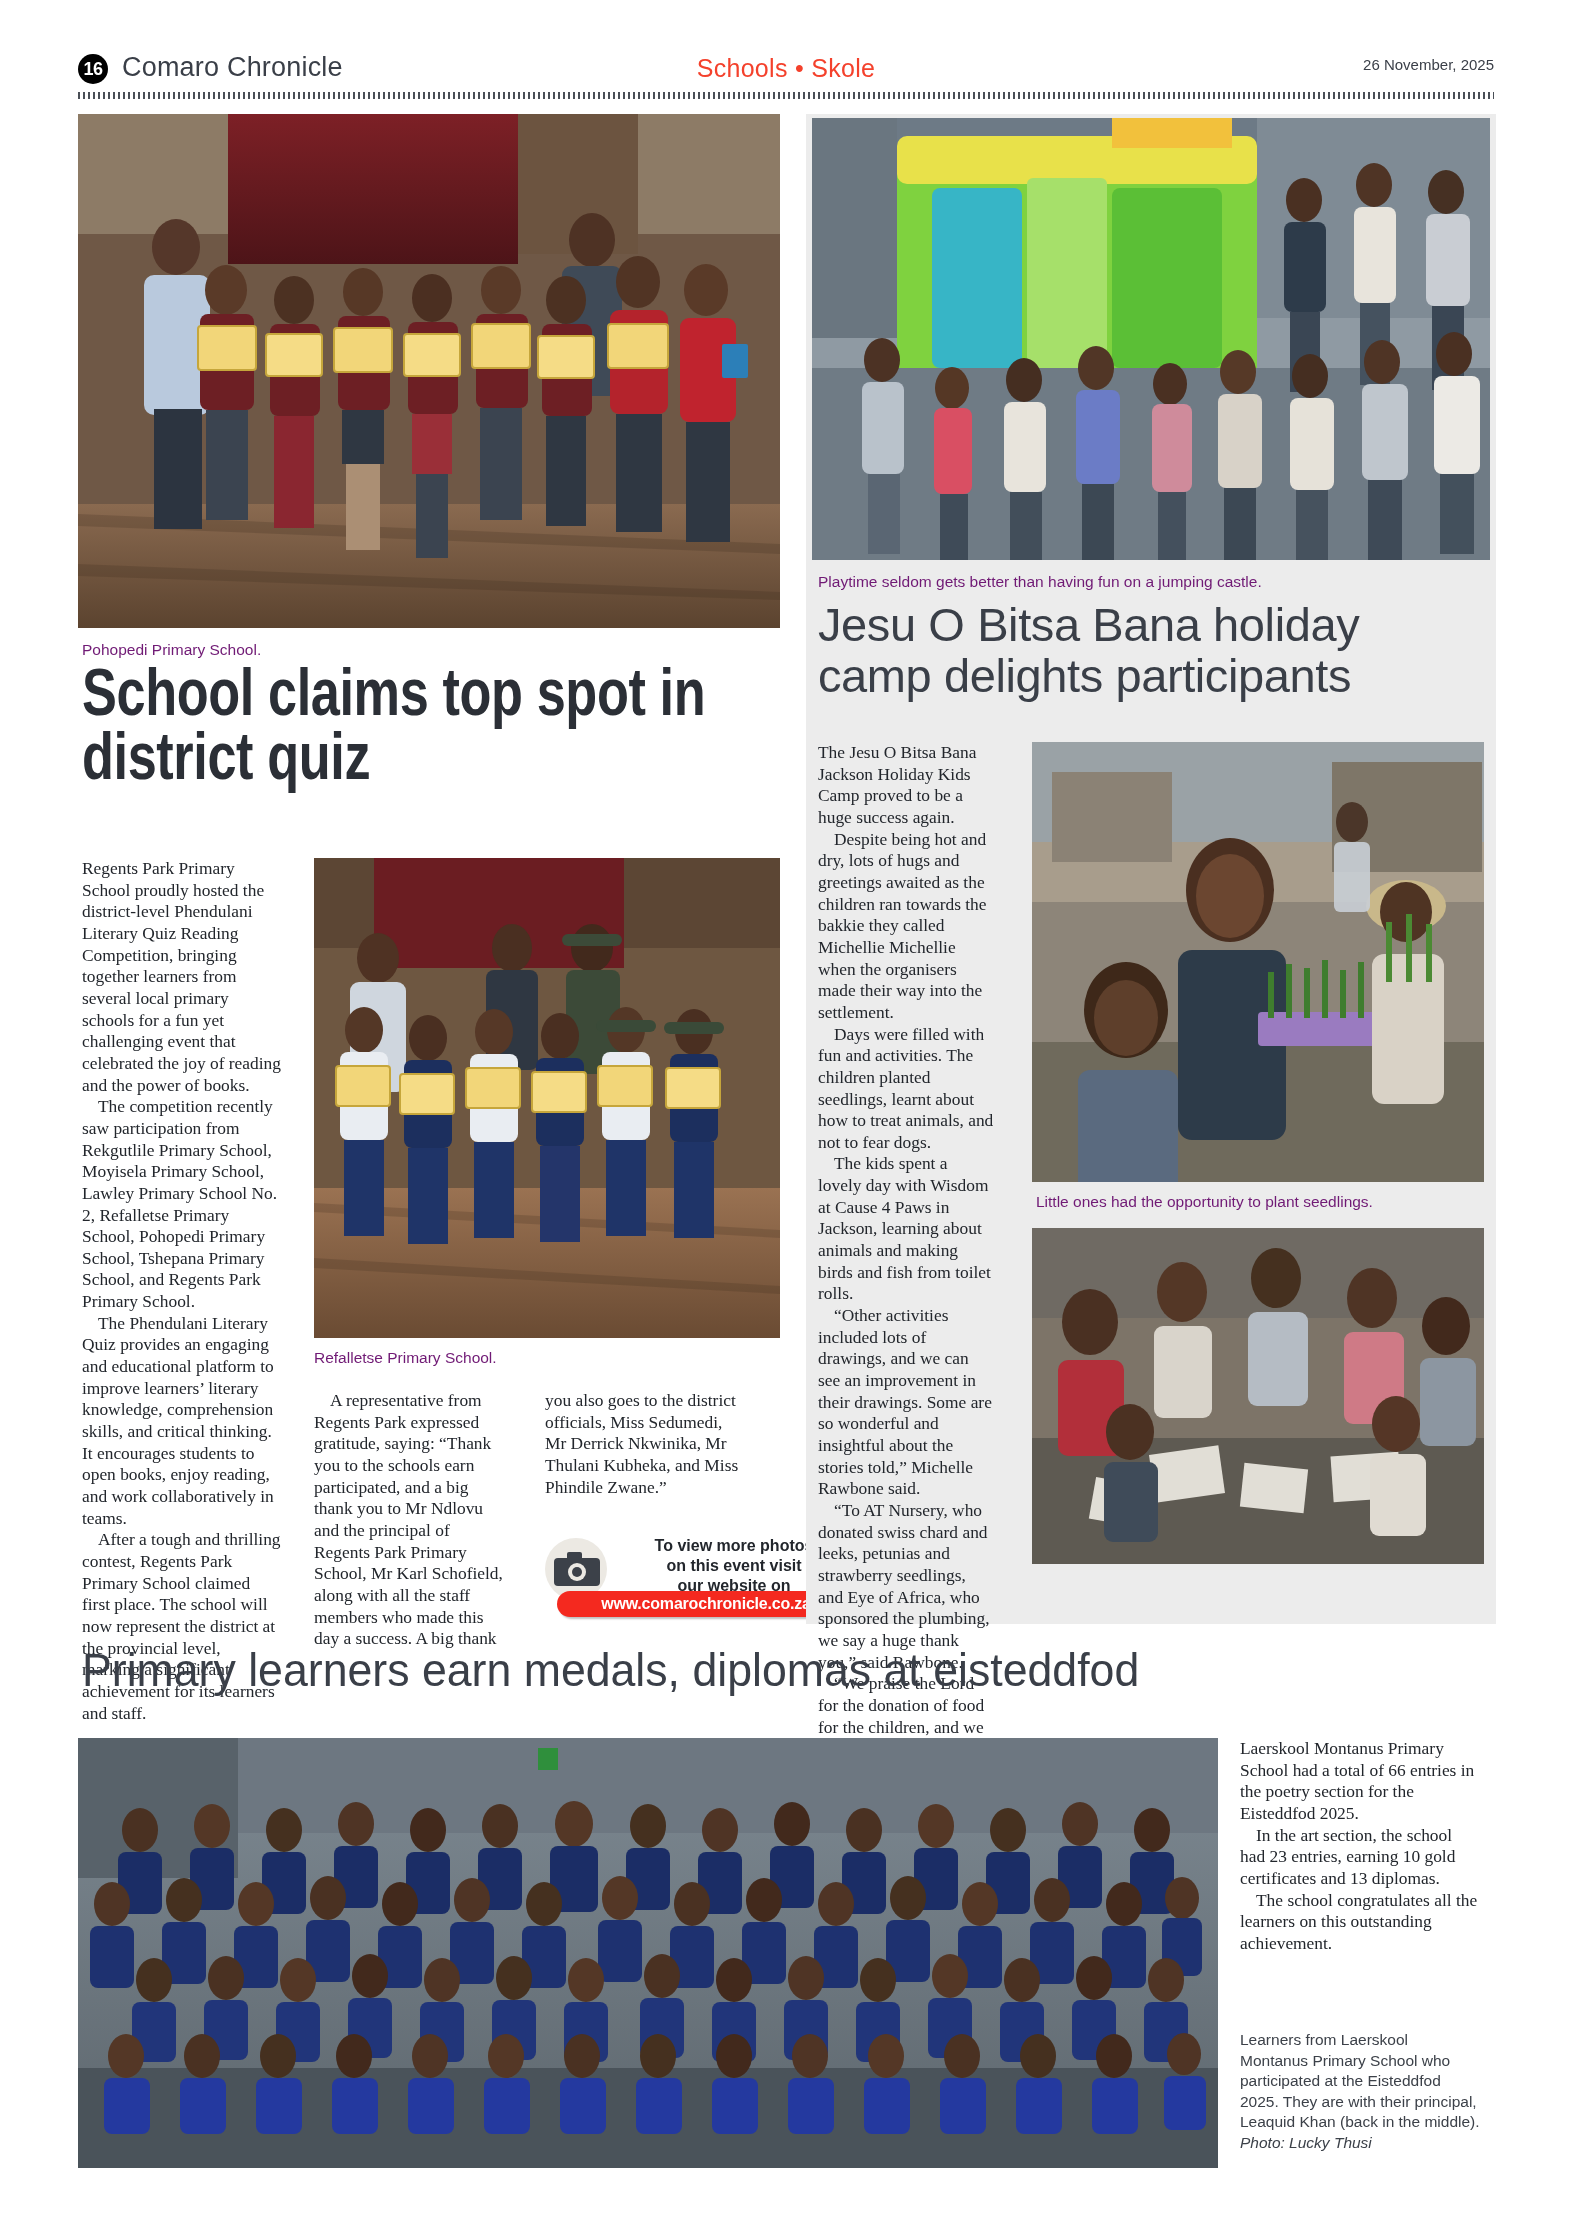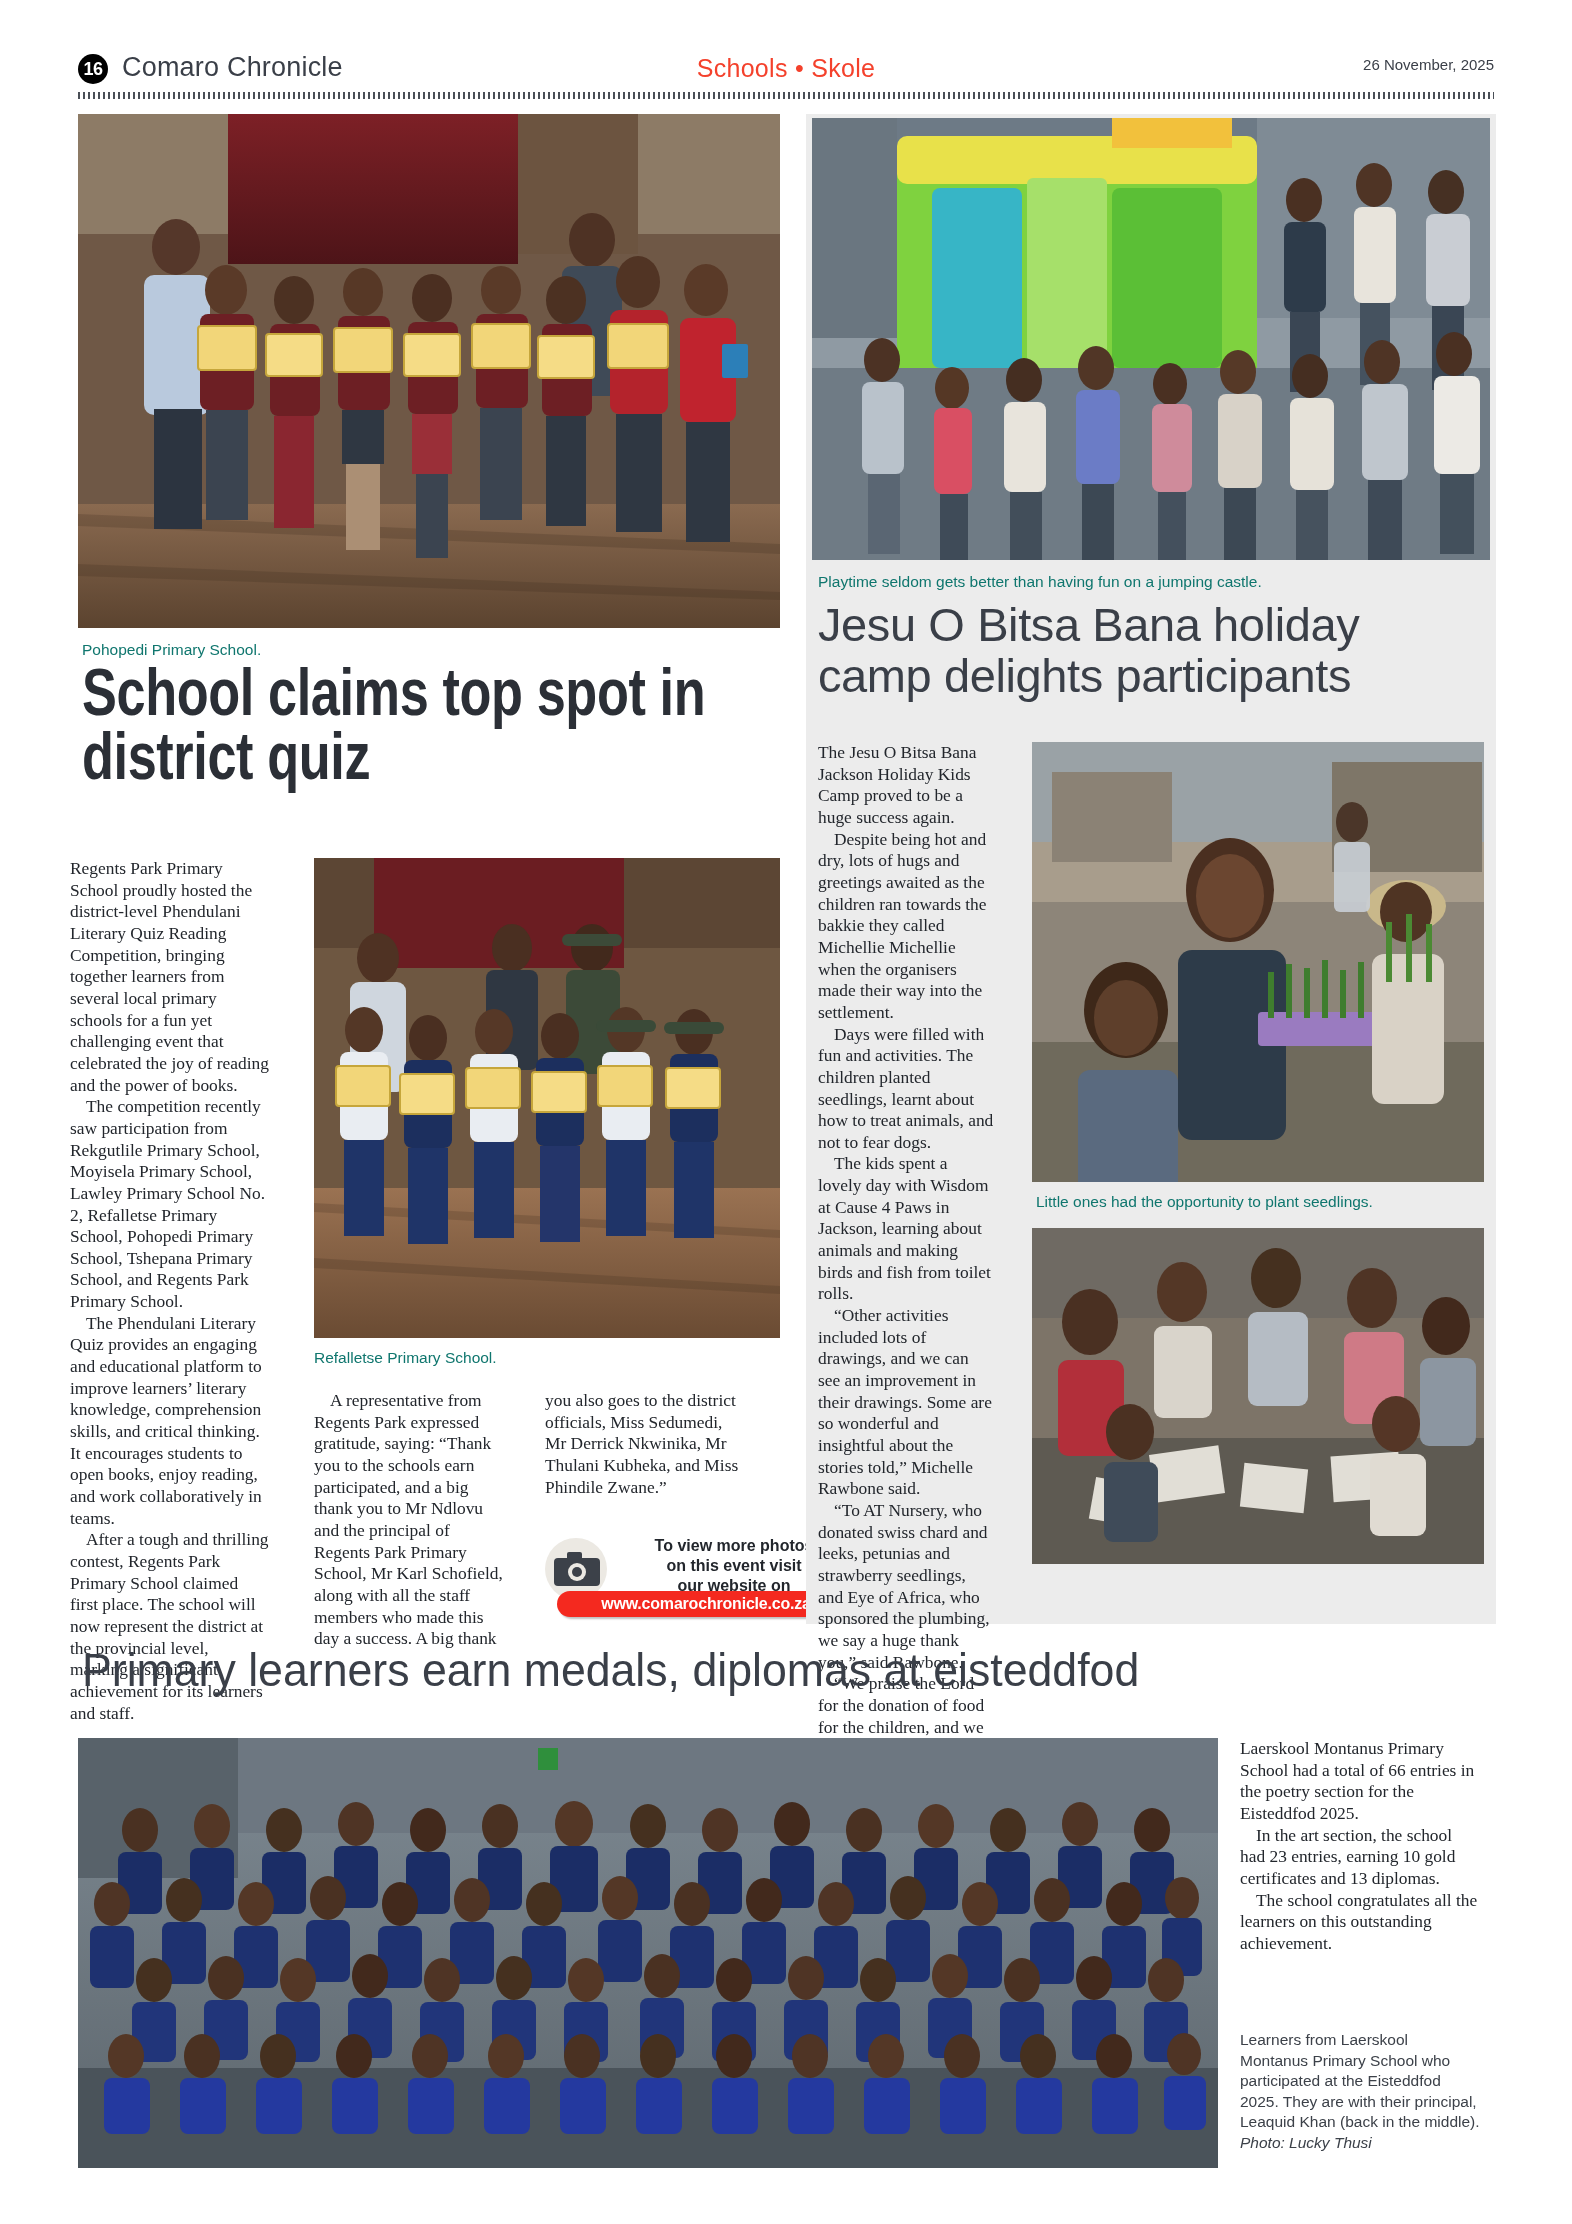--- a/index.html
+++ b/index.html
@@ -31,21 +31,21 @@
     white-space:nowrap;
   }
   .rule-dots {
     position:absolute; left:78px; top:92px; width:1416px; height:7px;
     background-image:repeating-linear-gradient(to right,#4a4f57 0px,#4a4f57 2px,transparent 2px,transparent 5px);
   }
 
   
   .photo { position:absolute; overflow:hidden; background:#b9bcc0; }
   .cap {
-    position:absolute; font-size:15.5px; line-height:1.32; color:#0f766e;
+    position:absolute; font-size:15.5px; line-height:1.32; color:#701a75;
     font-family:"Liberation Sans", sans-serif;
   }
 
   
   .hl-cond {
     font-family:"Liberation Sans Narrow","Liberation Sans", sans-serif;
     font-weight:bold; color:#2b2f36;
   }
   #headline-main {
     position:absolute; left:82px; top:660px; width:690px;
@@ -197,21 +197,21 @@
             <rect x="8" y="160" width="44" height="120" fill="#2f3742"></rect>
           </g>
         </g>
       </svg>
     </div>
   </div>
   <div class="cap" style="left:82px; top:640px; width:600px;">Pohopedi Primary School.</div>
 
   <div class="hl-cond" id="headline-main">School claims top spot in district quiz</div>
 
-  <div class="body-serif" id="col-quiz-1" style="position:absolute; left:70px; top:858px; width:200px;">
+  <div class="body-serif" id="col-quiz-1" style="position:absolute; left:82px; top:858px; width:200px;">
     <p class="first">Regents Park Primary School proudly hosted the district-level Phendulani Literary Quiz Reading Competition, bringing together learners from several local primary schools for a fun yet challenging event that celebrated the joy of reading and the power of books.</p>
     <p>The competition recently saw participation from Rekgutlile Primary School, Moyisela Primary School, Lawley Primary School No. 2, Refalletse Primary School, Pohopedi Primary School, Tshepana Primary School, and Regents Park Primary School.</p>
     <p>The Phendulani Literary Quiz provides an engaging and educational platform to improve learners’ literary knowledge, comprehension skills, and critical thinking. It encourages students to open books, enjoy reading, and work collaboratively in teams.</p>
     <p>After a tough and thrilling contest, Regents Park Primary School claimed first place. The school will now represent the district at the provincial level, marking a significant achievement for its learners and staff.</p>
   </div>
 
   <div class="photo" id="photo-refalletse" style="left:314px; top:858px; width:466px; height:480px;">
     <svg width="466" height="480" viewBox="0 0 466 480" preserveAspectRatio="none">
       <defs>
         <linearGradient id="floorB" x1="0" y1="0" x2="0" y2="1">

